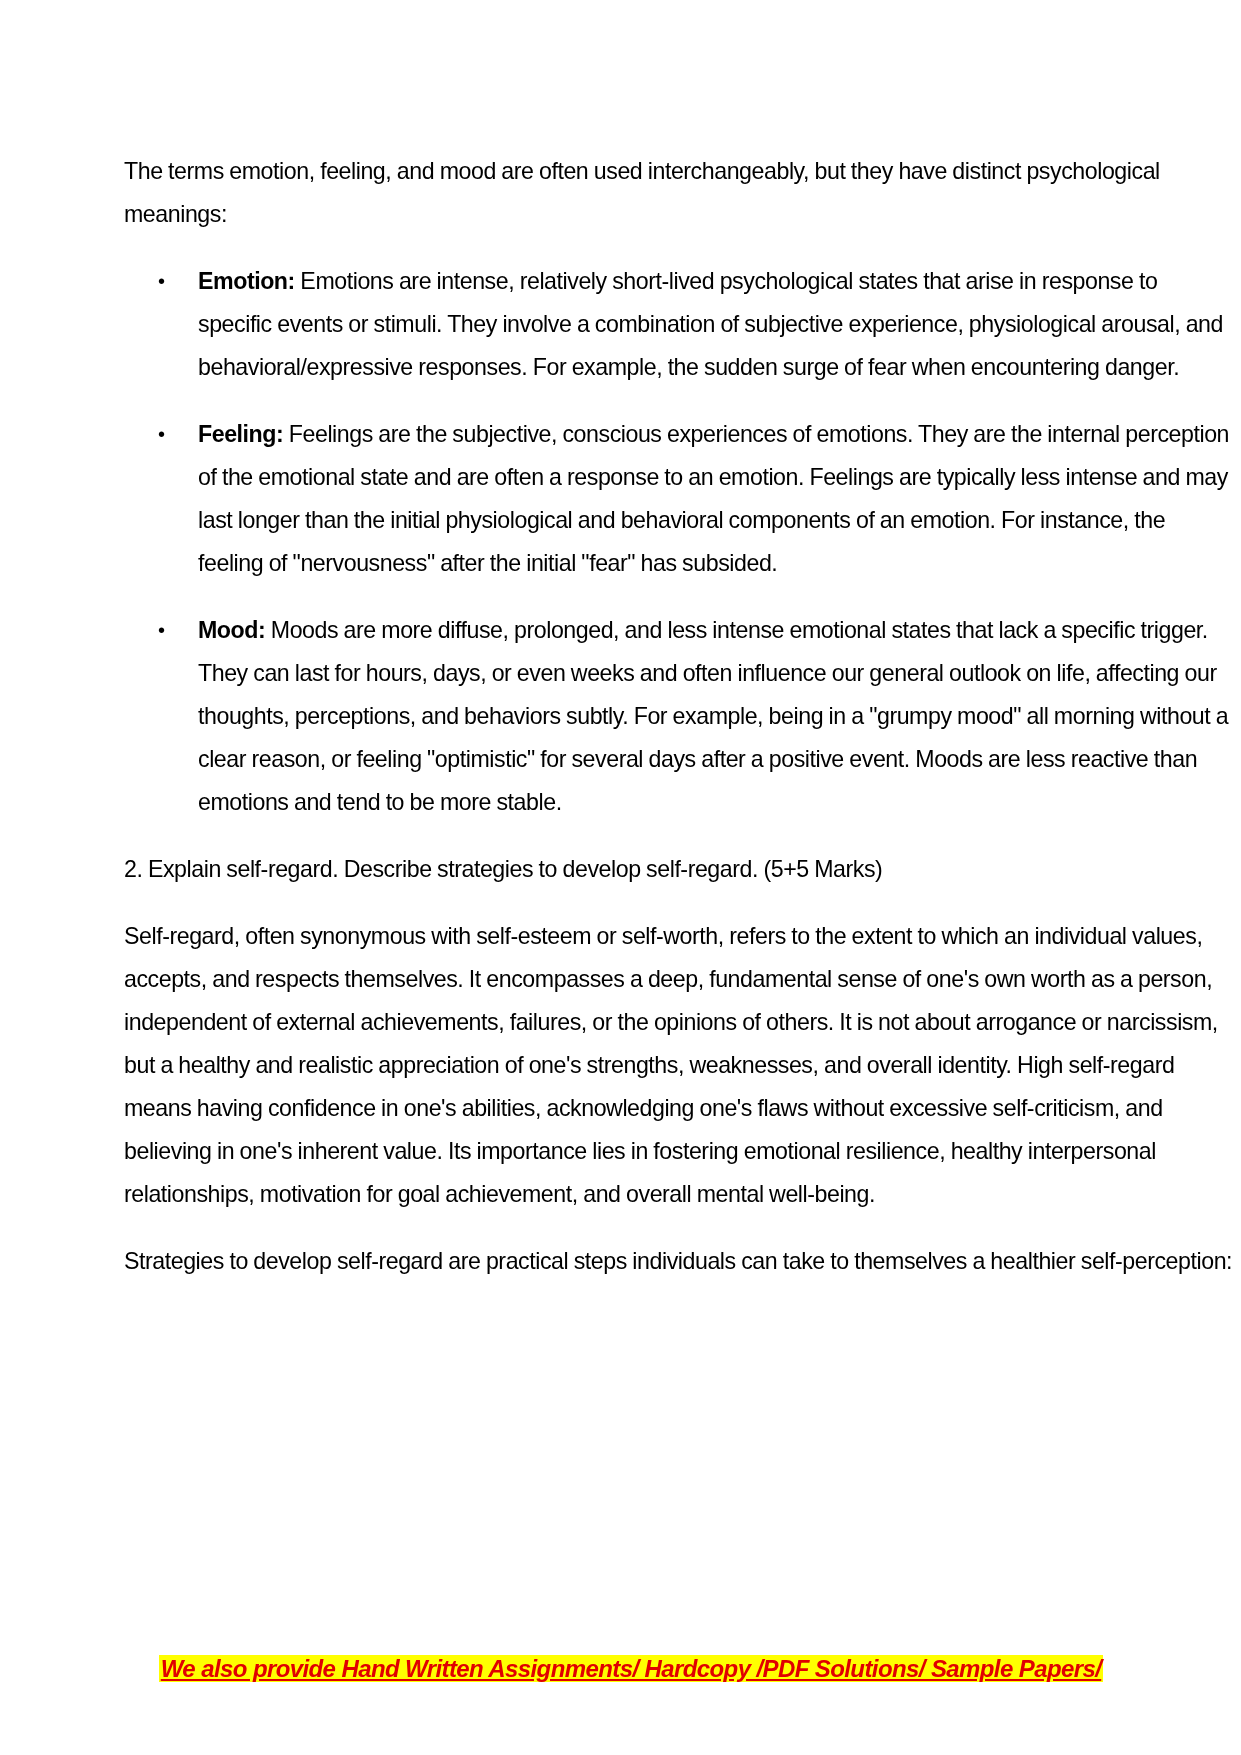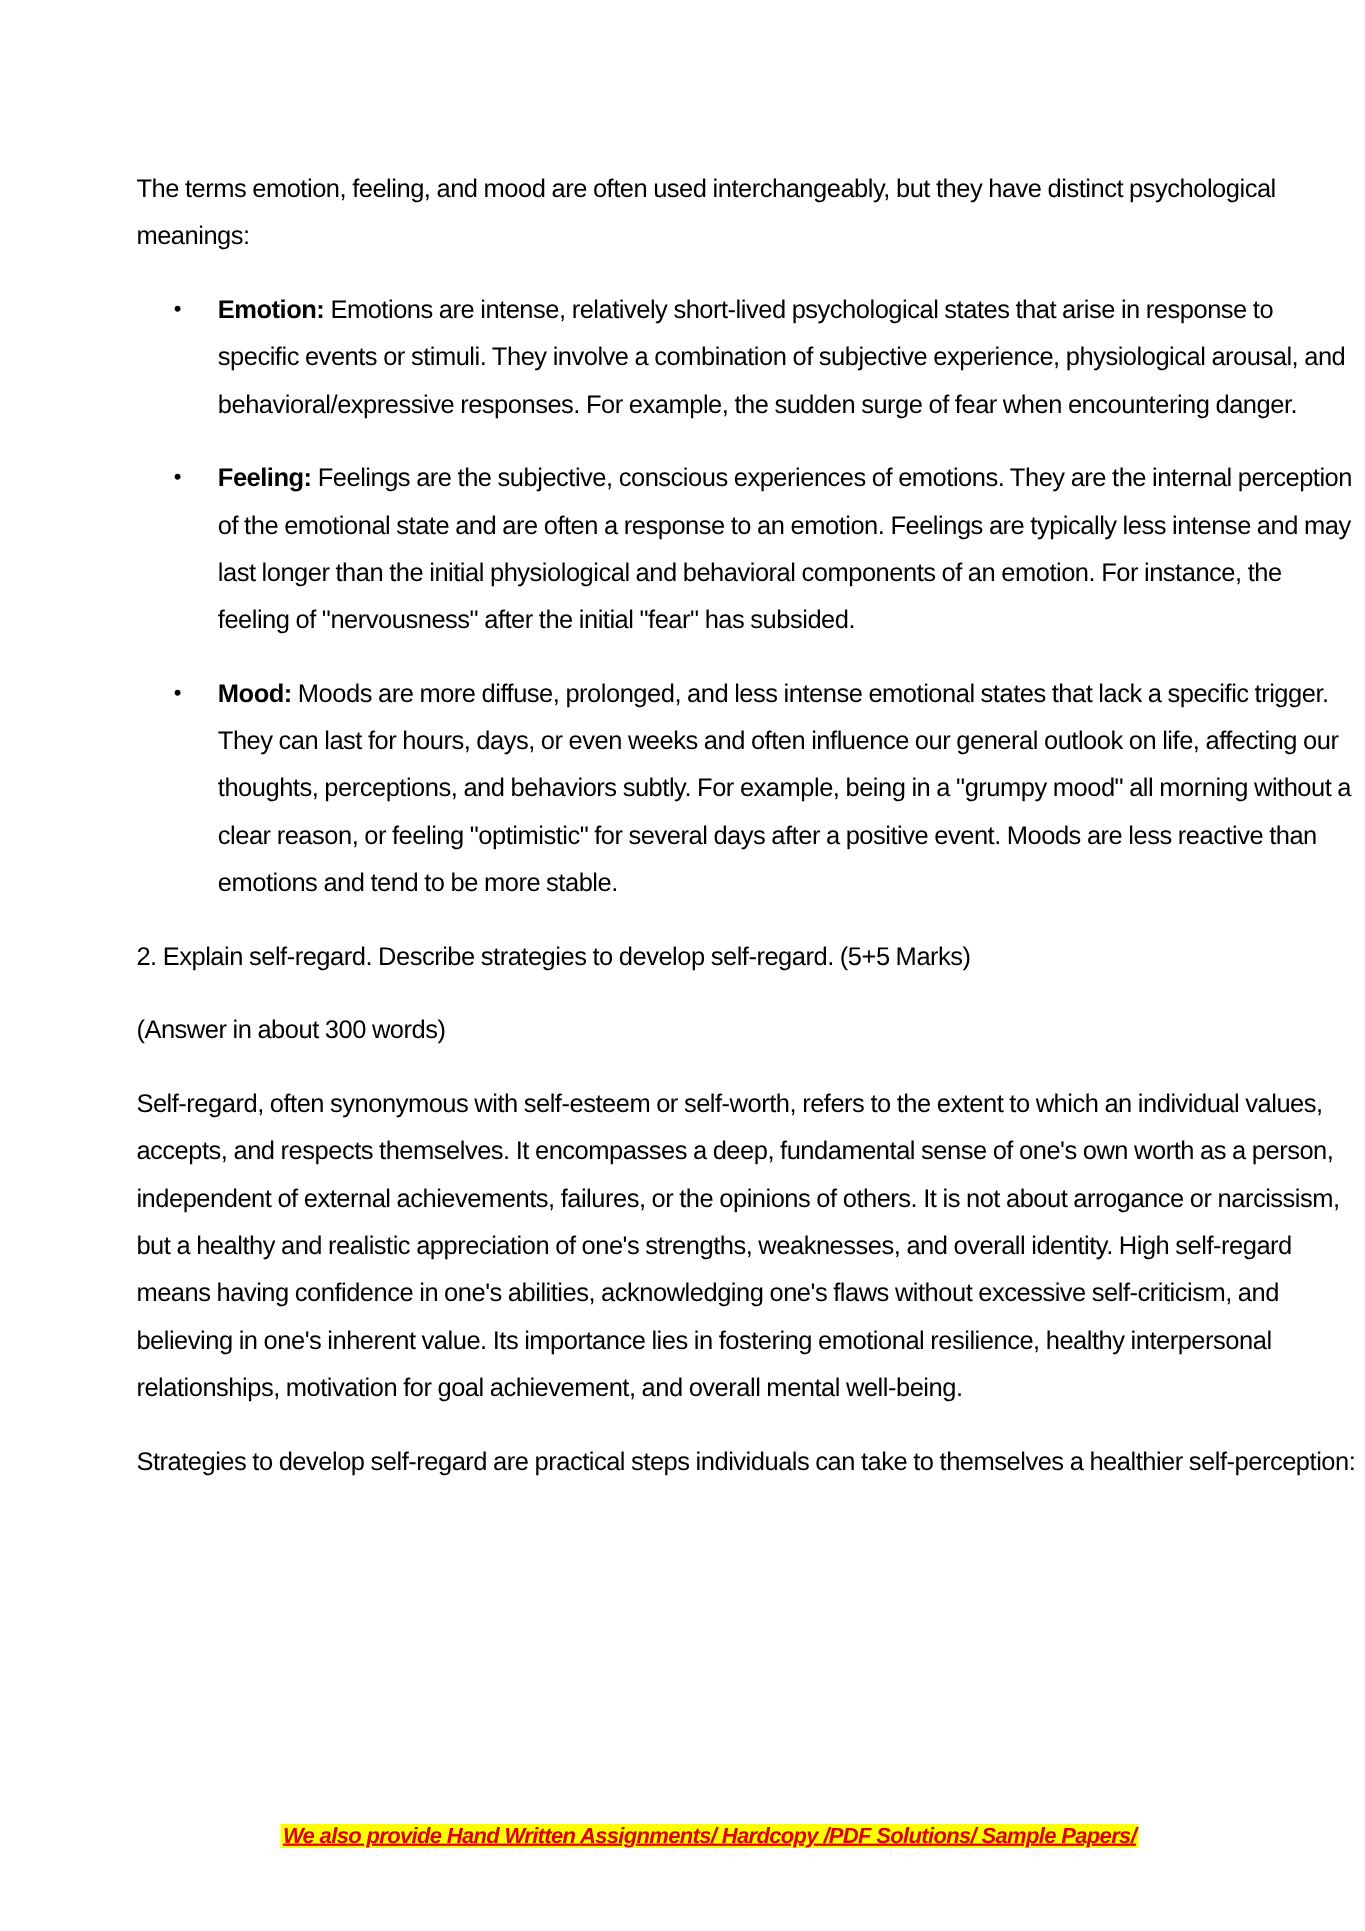--- a/index.html
+++ b/index.html
@@ -47,28 +47,28 @@
     }
     ul.defs li b {
       font-weight: bold;
       text-align: right;
     }
     .intro { margin-bottom: 24px; }
     .question { margin-bottom: 24px; }
     .instruction { margin-bottom: 24px; }
     .promo {
       position: absolute;
-      left: 90px;
+      left: 76px;
       top: 1652px;
       width: 1110px;
       text-align: center;
       font-family: "Liberation Sans", "DejaVu Sans", sans-serif;
       font-weight: bold;
       font-style: italic;
-      font-size: 20px;
+      font-size: 24px;
       line-height: 34px;
       letter-spacing: -0.6px;
       color: #e00000;
     }
     .promo span {
       background: #ffff00;
       text-decoration: underline;
       text-decoration-color: #e00000;
       padding: 0 2px;
     }
@@ -88,20 +88,19 @@
       <span class="bullet">•</span>
       <b>Feeling:</b><span> Feelings are the subjective, conscious experiences of emotions. They are the internal perception of the emotional state and are often a response to an emotion. Feelings are typically less intense and may last longer than the initial physiological and behavioral components of an emotion. For instance, the feeling of "nervousness" after the initial "fear" has subsided.</span>
     </li>
     <li>
       <span class="bullet">•</span>
       <b>Mood:</b><span> Moods are more diffuse, prolonged, and less intense emotional states that lack a specific trigger. They can last for hours, days, or even weeks and often influence our general outlook on life, affecting our thoughts, perceptions, and behaviors subtly. For example, being in a "grumpy mood" all morning without a clear reason, or feeling "optimistic" for several days after a positive event. Moods are less reactive than emotions and tend to be more stable.</span>
     </li>
   </ul>
 
   <p class="question">2. Explain self-regard. Describe strategies to develop self-regard. (5+5 Marks)</p>
-  <p class="instruction">(Answer in about 300 words)</p>
   <p>Self-regard, often synonymous with self-esteem or self-worth, refers to the extent to which an individual values, accepts, and respects themselves. It encompasses a deep, fundamental sense of one's own worth as a person, independent of external achievements, failures, or the opinions of others. It is not about arrogance or narcissism, but a healthy and realistic appreciation of one's strengths, weaknesses, and overall identity. High self-regard means having confidence in one's abilities, acknowledging one's flaws without excessive self-criticism, and believing in one's inherent value. Its importance lies in fostering emotional resilience, healthy interpersonal relationships, motivation for goal achievement, and overall mental well-being.</p>
   <p>Strategies to develop self-regard are practical steps individuals can take to themselves a healthier self-perception:</p>
 </div>
 
 <div class="promo">
   <span>We also provide Hand Written Assignments/ Hardcopy /PDF Solutions/ Sample Papers/</span><br>
 </div>
 
 </body></html>

